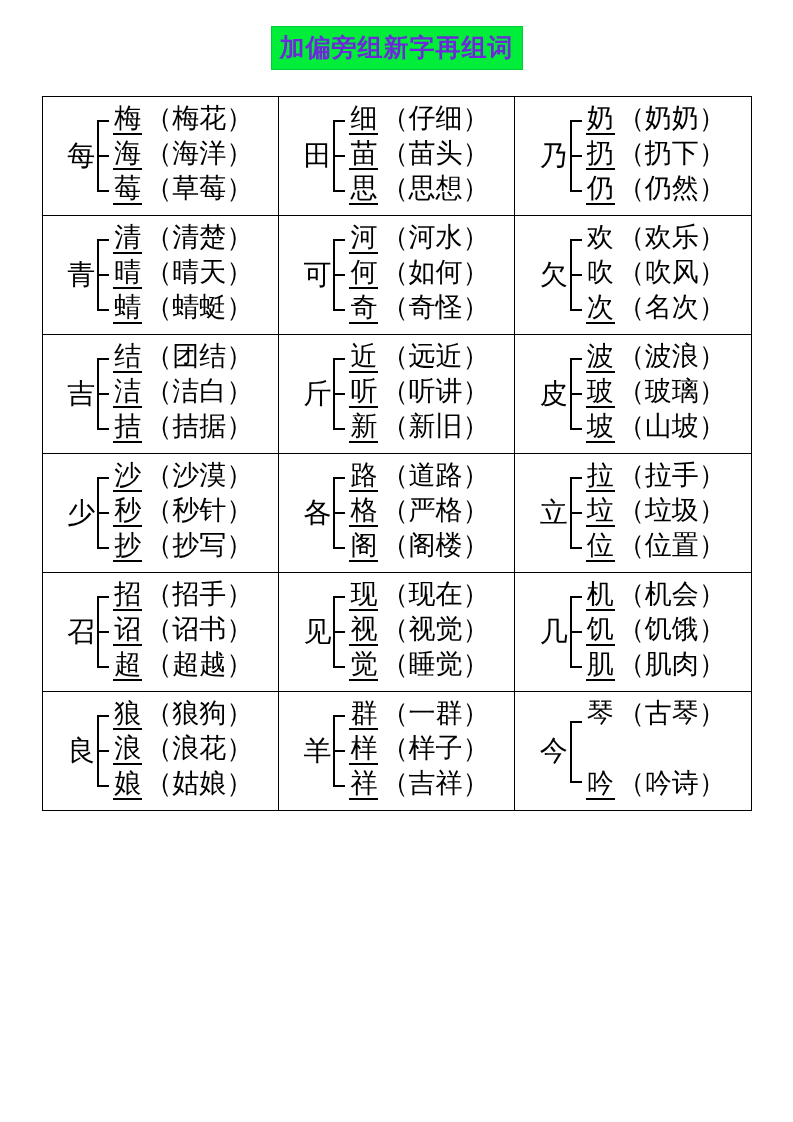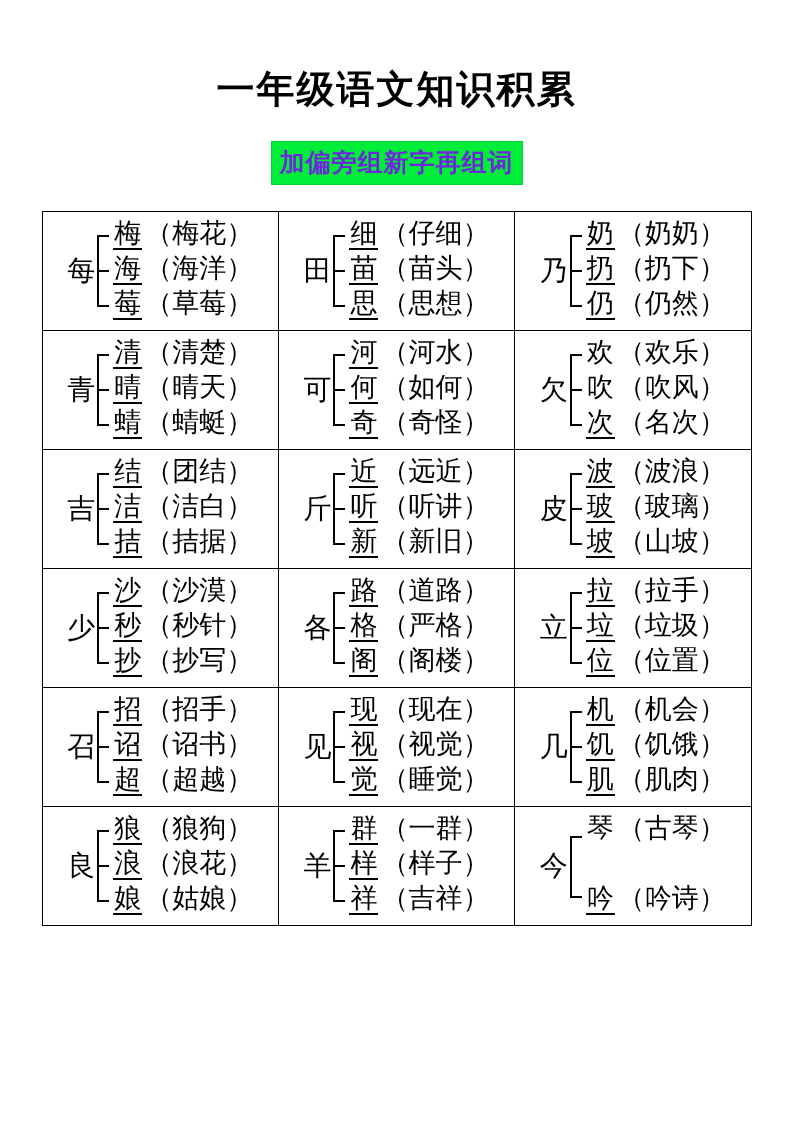--- a/index.html
+++ b/index.html
@@ -134,21 +134,20 @@
     margin-left: 3px;
     line-height: 28px;
     display: inline-block;
   }
 </style>
 </head>
 <body>
 
 <div class="page">
 
-  <div class="title">一年级语文知识积累</div>
 
   <div class="subtitle-wrap">
     <span class="subtitle">加偏旁组新字再组词</span>
   </div>
 
   <table class="grid">
     <tbody id="grid-body">
         <tr>
           <td>
             <div class="cell">

